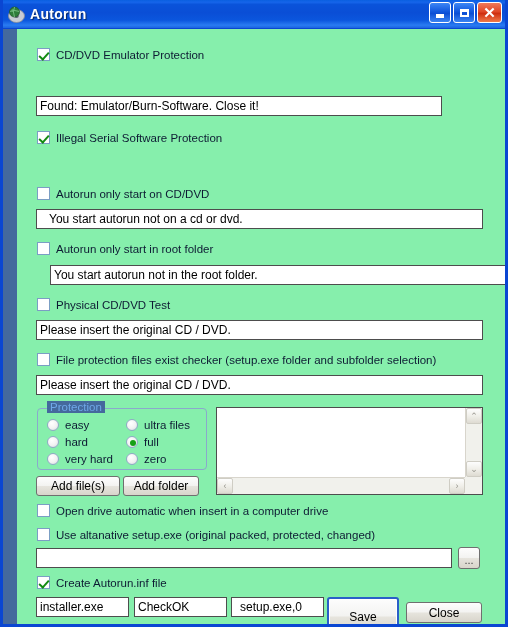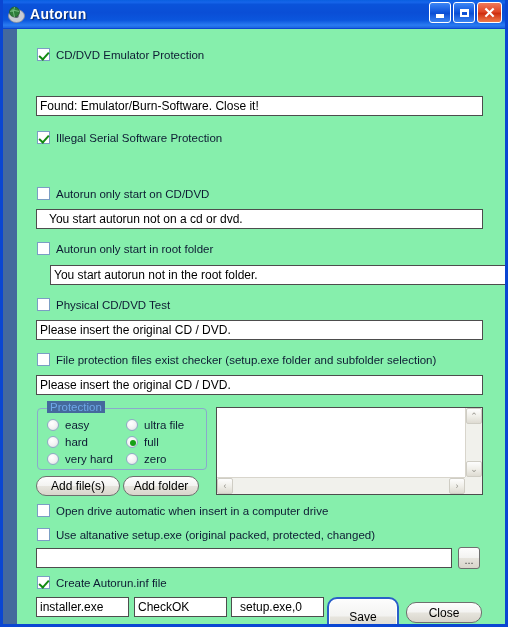--- a/index.html
+++ b/index.html
@@ -139,21 +139,21 @@
     height: 20px;
     overflow: hidden;
     white-space: nowrap;
     cursor: text;
   }
 
   .btn {
     position: absolute;
     background: linear-gradient(180deg,#fdfdfd 0%,#f3f3f1 48%,#e6e4dd 52%,#d8d5cb 100%);
     border: 1px solid #6f6f6f;
-    border-radius: 10px;
+    border-radius: 3px;
     color: #000000;
     font-size: 12px;
     display: flex;
     align-items: center;
     justify-content: center;
     cursor: pointer;
     user-select: none;
   }
   .btn.focus {
     border: 2px solid #2a5fc8;
@@ -296,21 +296,21 @@
       </div>
     </div>
   </div>
 
   <div class="client">
 
     <div class="chk-row" style="left:20px; top:18px;">
       <div class="chk-box checked"></div>
       <div class="chk-label">CD/DVD Emulator Protection</div>
     </div>
-    <div class="txtbox" style="left:19px; top:67px; width:447px;">Found: Emulator/Burn-Software. Close it!</div>
+    <div class="txtbox" style="left:19px; top:67px; width:406px;">Found: Emulator/Burn-Software. Close it!</div>
 
     <div class="chk-row" style="left:20px; top:101px;">
       <div class="chk-box checked"></div>
       <div class="chk-label">Illegal Serial Software Protection</div>
     </div>
 
     <div class="chk-row" style="left:20px; top:157px;">
       <div class="chk-box"></div>
       <div class="chk-label">Autorun only start on CD/DVD</div>
     </div>
@@ -345,21 +345,21 @@
         <div class="radio-dot"></div>
         <div class="radio-label">hard</div>
       </div>
       <div class="radio-row" style="left:9px; top:43px;">
         <div class="radio-dot"></div>
         <div class="radio-label">very hard</div>
       </div>
 
       <div class="radio-row" style="left:88px; top:9px;">
         <div class="radio-dot"></div>
-        <div class="radio-label">ultra file</div>
+        <div class="radio-label">ultra files</div>
       </div>
       <div class="radio-row" style="left:88px; top:26px;">
         <div class="radio-dot selected"></div>
         <div class="radio-label">full</div>
       </div>
       <div class="radio-row" style="left:88px; top:43px;">
         <div class="radio-dot"></div>
         <div class="radio-label">zero</div>
       </div>
     </div>

